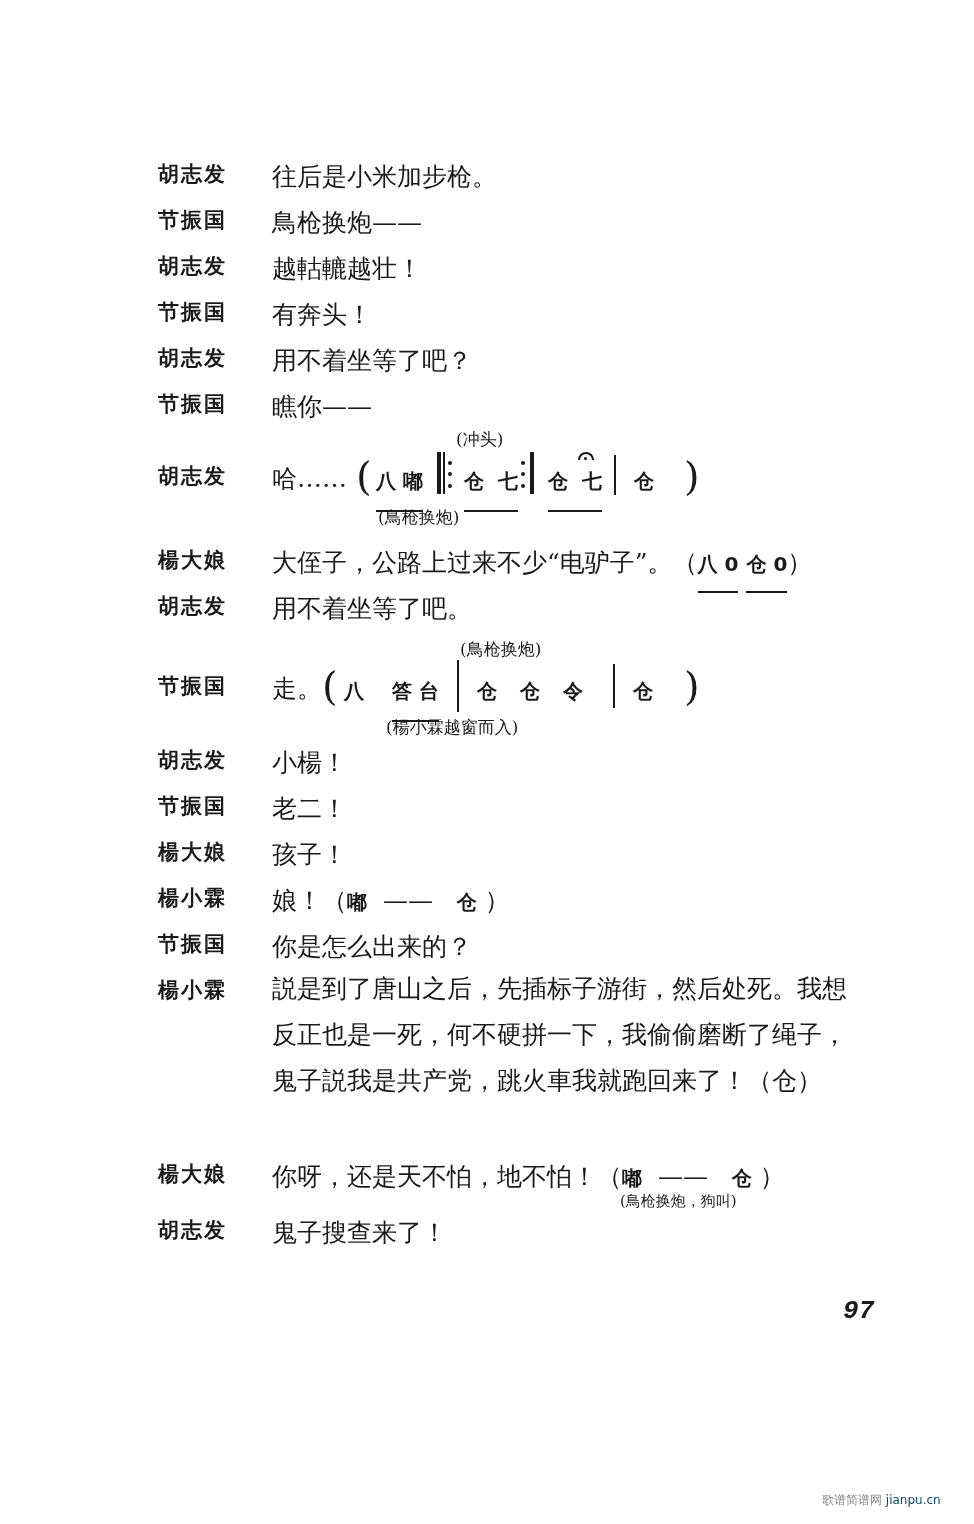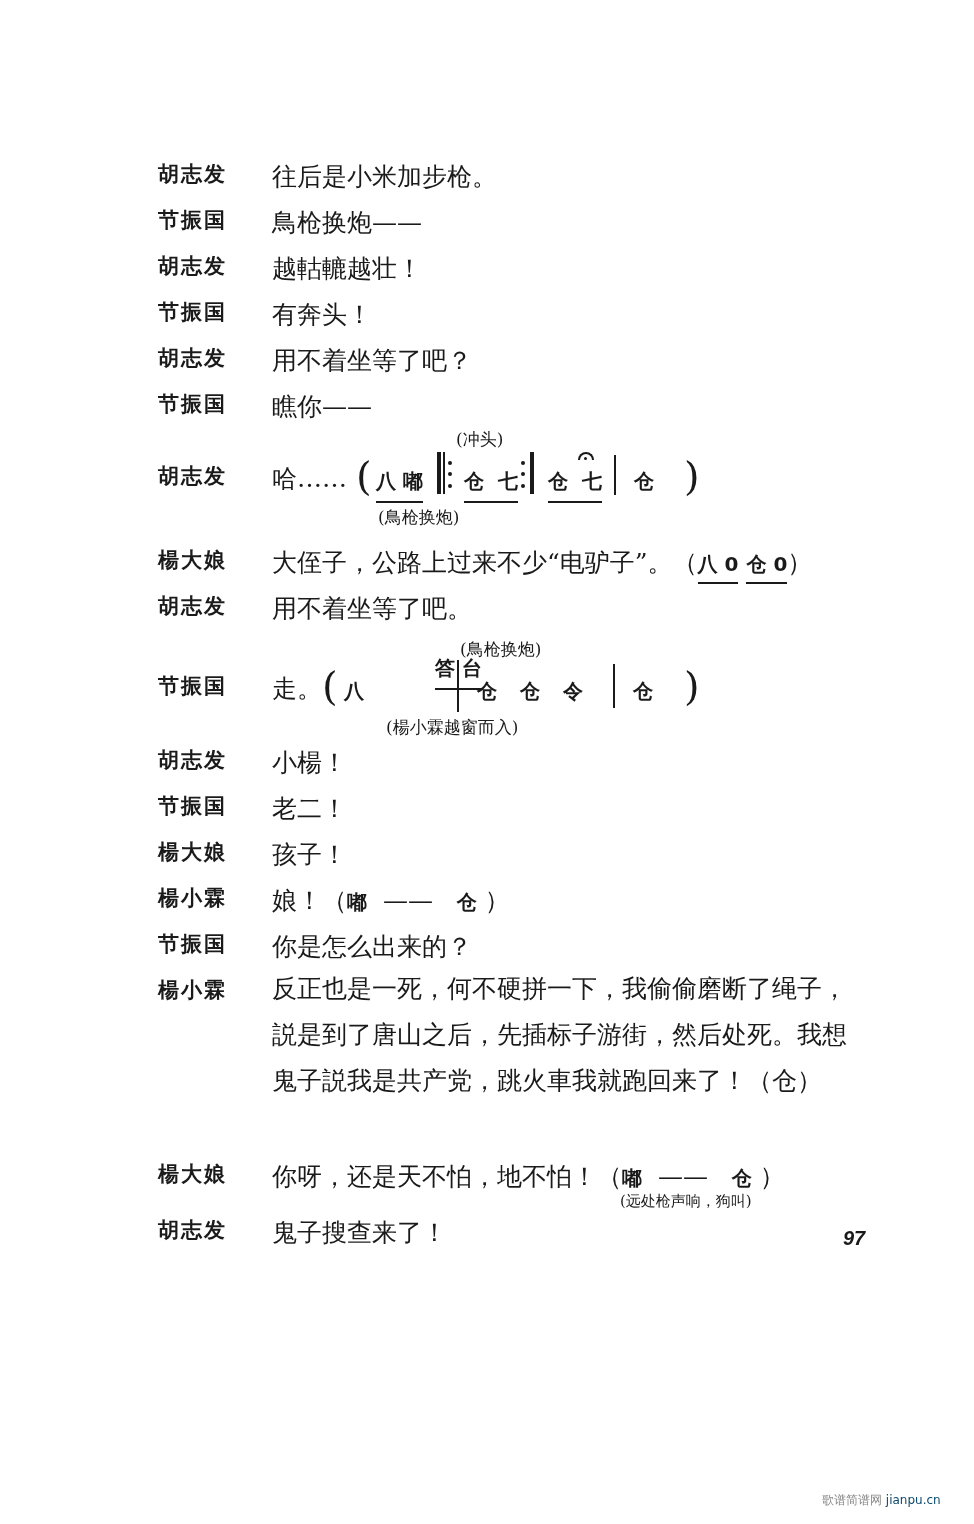--- a/index.html
+++ b/index.html
@@ -10,30 +10,30 @@
     .line { position: absolute; left: 0; height: 40px; }
     .speaker {
       position: absolute; left: 158px; width: 90px; font-family: "DejaVu Sans", "Liberation Sans", sans-serif;
       font-weight: bold; font-size: 21px; letter-spacing: 2px; color: #1a1a1a; white-space: nowrap;
     }
     .speech {
       position: absolute; left: 272px; font-size: 25px; white-space: nowrap; color: #1a1a1a;
     }
     .para { position: absolute; left: 272px; width: 640px; font-size: 25px; line-height: 46px; white-space: nowrap; }
     .perc { font-family: "DejaVu Sans", "Liberation Sans", sans-serif; font-weight: bold; font-size: 20px; }
-    .ul { border-bottom: 2px solid #1a1a1a; padding-bottom: 6px; }
+    .ul { border-bottom: 2px solid #1a1a1a; padding-bottom: 15px; }
     .note-small { position: absolute; font-size: 17px; white-space: nowrap; }
     .bar { position: absolute; background: #1a1a1a; width: 2px; }
     .bar-thick { position: absolute; background: #1a1a1a; width: 4px; }
     .dot { position: absolute; width: 4px; height: 4px; background: #1a1a1a; border-radius: 50%; }
     .paren { position: absolute; font-size: 40px; font-weight: normal; line-height: 40px; }
     .abs { position: absolute; white-space: nowrap; }
     .fermata { position: absolute; width: 12px; height: 6px; border: 2px solid #1a1a1a; border-bottom: none; border-radius: 8px 8px 0 0; }
     .fermata-dot { position: absolute; width: 3px; height: 3px; background:#1a1a1a; border-radius:50%; }
-    .page-num { position: absolute; left: 843px; top: 1227px; font-size: 20px; font-style: italic; font-weight: bold; font-family: Liberation Sans, sans-serif; }
+    .page-num { position: absolute; left: 843px; top: 1296px; font-size: 26px; font-style: italic; font-weight: bold; font-family: Liberation Mono, monospace; }
     .watermark { position: absolute; left: 822px; top: 1492px; font-size: 12px; color: #888; font-family: "DejaVu Sans", sans-serif; white-space: nowrap; }
     .watermark .latin { color: #0c4a6e; }
   </style>
 </head>
 <body>
 
 <div>
 
   <div class="line" style="top:160px">
     <span class="speaker">胡志发</span>
@@ -105,21 +105,21 @@
   </div>
 
   <div class="line" style="top:672px">
     <span class="speaker">节振国</span>
     <span class="speech">走。</span>
   </div>
   <div>
     <span class="note-small" style="left:460px; top:638px;">(鳥枪换炮)</span>
     <span class="paren" style="left:322px; top:666px;">(</span>
     <span class="abs perc" style="left:344px; top:678px;">八</span>
-    <span class="abs perc ul" style="left:392px; top:655px;margin-left:43px;"><span>答</span>&nbsp;<span>台</span></span>
+    <span class="abs perc ul" style="left:392px; top:678px;"><span>答</span>&nbsp;<span>台</span></span>
     <span class="bar" style="left:457px; top:660px; height:52px;"></span>
     <span class="abs perc" style="left:477px; top:678px;">仓</span>
     <span class="abs perc" style="left:520px; top:678px;">仓</span>
     <span class="abs perc" style="left:563px; top:678px;">令</span>
     <span class="bar" style="left:613px; top:664px; height:44px;"></span>
     <span class="abs perc" style="left:633px; top:678px;">仓</span>
     <span class="paren" style="left:684px; top:666px;">)</span>
     <span class="note-small" style="left:386px; top:716px;">(楊小霖越窗而入)</span>
   </div>
 
@@ -146,33 +146,33 @@
   </div>
 
   <div class="line" style="top:930px">
     <span class="speaker">节振国</span>
     <span class="speech">你是怎么出来的？</span>
   </div>
 
   <div class="line" style="top:976px; height:184px">
     <span class="speaker">楊小霖</span>
     <div class="para" style="top:-10px">
+      <div>説是到了唐山之后，先插标子游街，然后处死。我想</div>
       <div>反正也是一死，何不硬拼一下，我偷偷磨断了绳子，</div>
-      <div>説是到了唐山之后，先插标子游街，然后处死。我想</div>
       <div>鬼子説我是共产党，跳火車我就跑回来了！（仓）</div>
     </div>
   </div>
 
   <div class="line" style="top:1160px">
     <span class="speaker">楊大娘</span>
     <span class="speech">
       <span>你呀，还是天不怕，地不怕！（</span><span class="perc">嘟</span>&nbsp;&nbsp;<span>——</span>&nbsp;&nbsp;&nbsp;<span class="perc">仓</span>&nbsp;<span>）</span>
     </span>
   </div>
-  <span class="note-small" style="left:620px; top:1192px; font-size:15px;">(远处枪声响，狗叫)</span>
+  <span class="note-small" style="left:620px; top:1192px; font-size:15px;">(鳥枪换炮，狗叫)</span>
 
   <div class="line" style="top:1216px">
     <span class="speaker">胡志发</span>
     <span class="speech">鬼子搜查来了！</span>
   </div>
 
   <span class="page-num">97</span>
 
   <div class="watermark">
     <span>歌谱简谱网</span>

